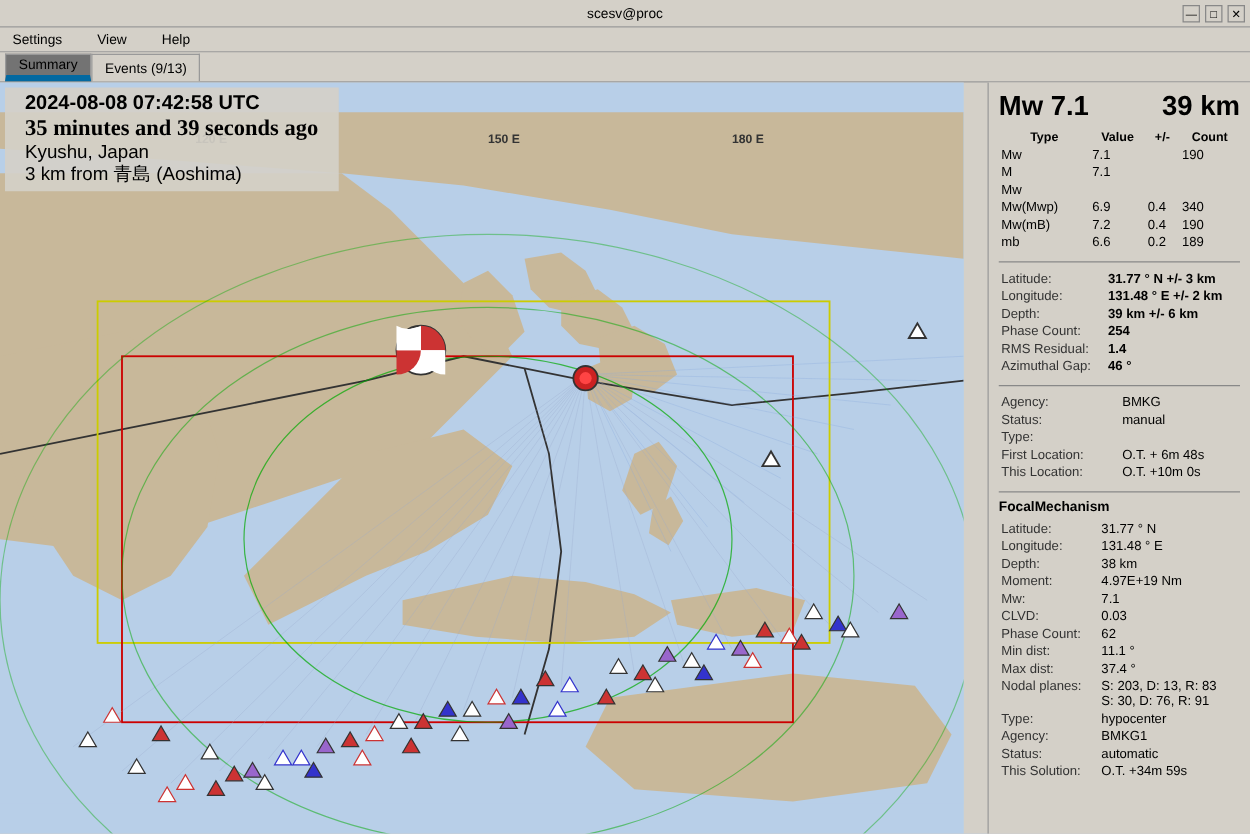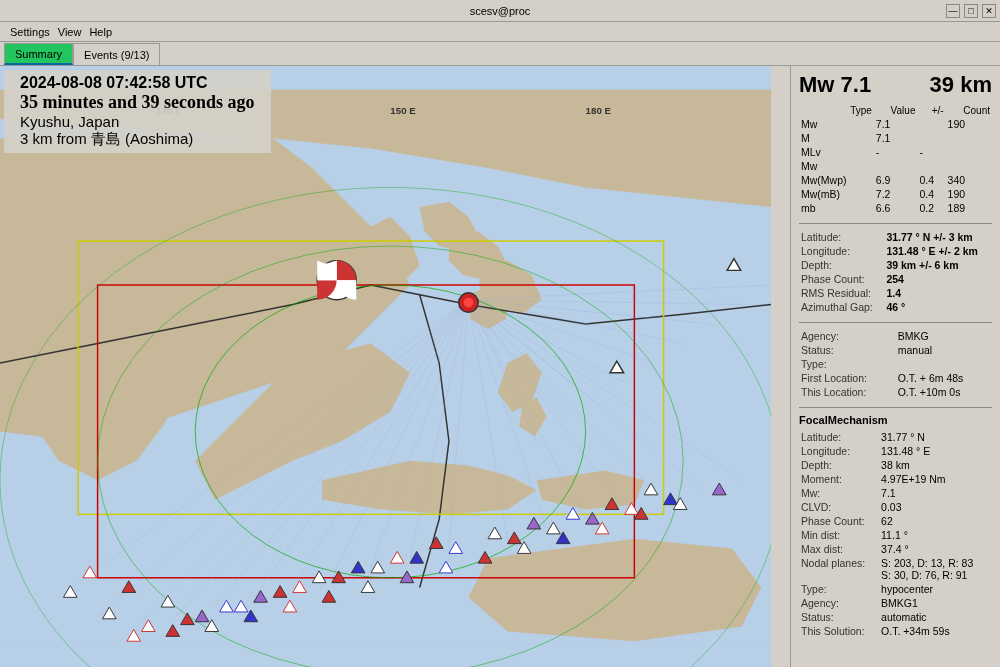--- a/index.html
+++ b/index.html
@@ -17,21 +17,21 @@
     }
     .titlebar-controls { position: absolute; right: 4px; display: flex; gap: 4px; }
     .titlebar-btn { width: 14px; height: 14px; background: #d4d0c8; border: 1px solid #888; font-size: 9px; cursor: pointer; display: flex; align-items: center; justify-content: center; }
 
     
     .menubar {
       background: #d4d0c8;
       height: 20px;
       display: flex;
       align-items: center;
-      gap: 0;
+      gap: 20px;
       padding-left: 6px;
       border-bottom: 1px solid #999;
     }
     .menubar-item { font-size: 11px; cursor: pointer; padding: 2px 4px; }
 
     
     .tabbar {
       background: #d4d0c8;
       height: 24px;
       display: flex;
@@ -43,21 +43,21 @@
       padding: 2px 10px;
       border: 1px solid #999;
       border-bottom: none;
       background: #d4d0c8;
       cursor: pointer;
       font-size: 11px;
       height: 22px;
       display: flex;
       align-items: center;
     }
-    .tab.active { background: #22c55e; border-bottom: 2px solid #0369a1; }
+    .tab.active { background: #737373; border-bottom: 5px solid #0369a1; }
 
     
     .main-content {
       display: flex;
       height: calc(667px - 66px);
     }
 
     
     .map-area {
       flex: 1;
@@ -104,21 +104,21 @@
       justify-content: space-between;
       margin-bottom: 6px;
     }
     .mw-value { font-size: 22px; font-weight: bold; }
     .km-value { font-size: 22px; font-weight: bold; }
 
     .info-table { width: 100%; border-collapse: collapse; margin-bottom: 8px; }
     .info-table td { padding: 1px 2px; font-size: 10.5px; vertical-align: top; }
     .info-table .label { font-weight: normal; color: #333; white-space: nowrap; }
     .info-table .value { font-weight: bold; }
-    .info-table th { font-size: 10px; font-weight: normal; text-align: right; padding: 1px 2px; }
+    .info-table th { font-size: 10px; font-weight: bold; text-align: center; padding: 1px 2px; }
 
     .section-divider { border: none; border-top: 1px solid #888; margin: 6px 0; }
 
     .focal-header { font-weight: bold; font-size: 11px; margin-bottom: 4px; }
   </style>
 </head>
 <body>
 
 <div class="titlebar">
   <span>scesv@proc</span>
@@ -316,26 +316,20 @@
         <td></td>
         <td>190</td>
       </tr>
       <tr>
         <td>M</td>
         <td>7.1</td>
         <td></td>
         <td></td>
       </tr>
       <tr>
-        <td>MLv</td>
-        <td>-</td>
-        <td>-</td>
-        <td></td>
-      </tr>
-      <tr>
         <td>Mw</td>
         <td></td>
         <td></td>
         <td></td>
       </tr>
       <tr>
         <td>Mw(Mwp)</td>
         <td>6.9</td>
         <td>0.4</td>
         <td>340</td>

